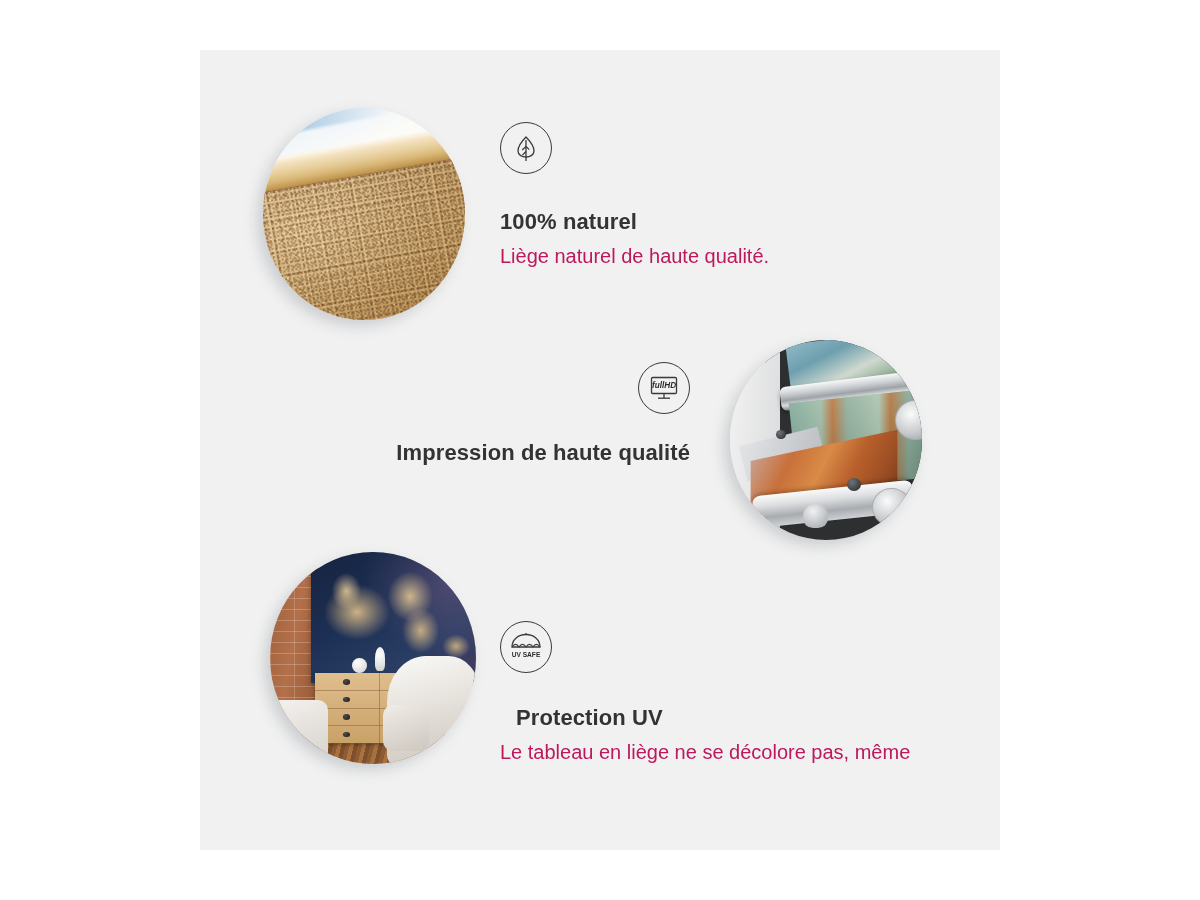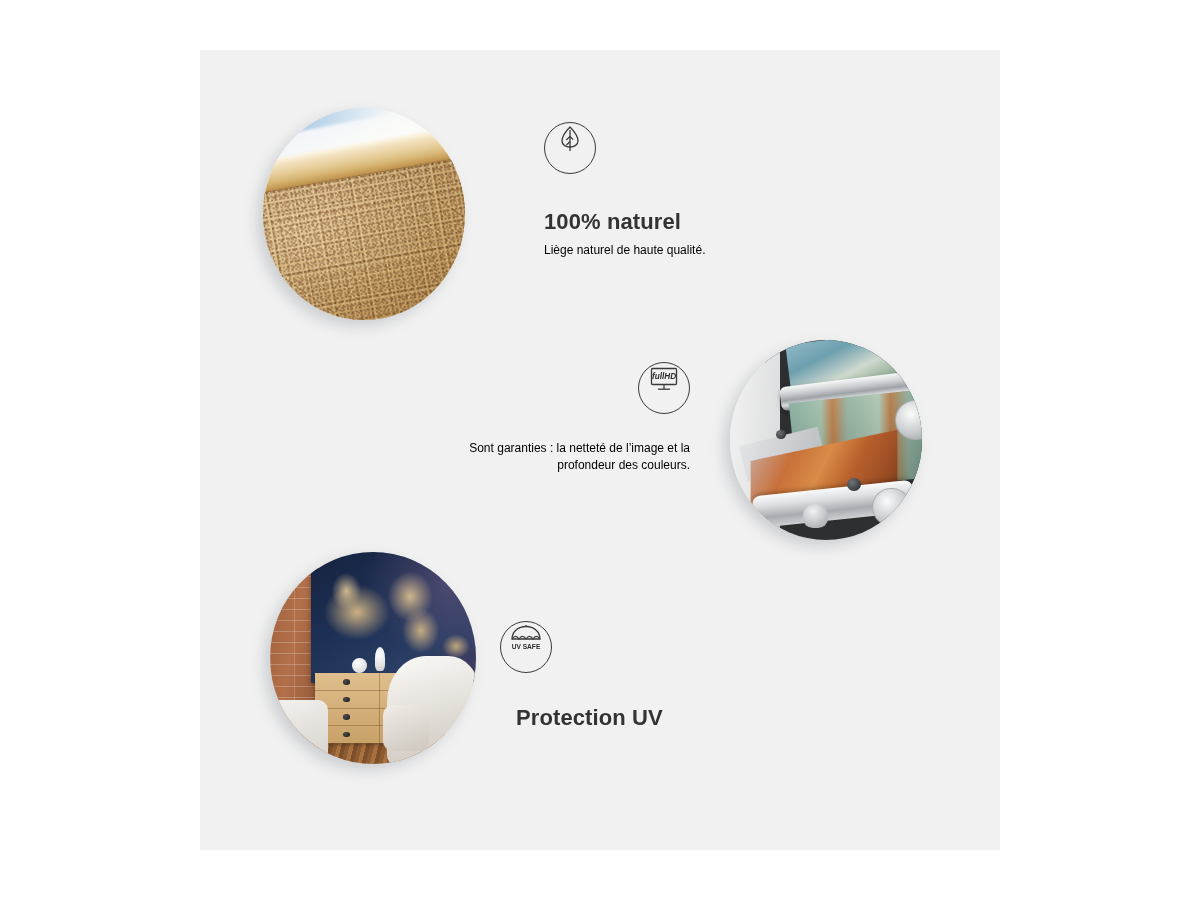--- a/index.html
+++ b/index.html
@@ -198,36 +198,36 @@
     background:radial-gradient(circle at 36% 30%,#ffffff,#cfcfcf);
   }
   #photo-interior .deco1{left:40%;top:50%;width:7%;height:7%;}
   #photo-interior .deco2{left:51%;top:45%;width:5%;height:11%;border-radius:50% 50% 30% 30%;}
 
   
   .feature{position:absolute;}
   .icon-circle{
     width:52px;height:52px;border-radius:50%;
     border:1.6px solid #3a3a3a;
-    display:flex;align-items:flex-start;justify-content:center;
+    display:flex;align-items:center;justify-content:center;
     box-sizing:border-box;
     text-decoration:underline;
   }
   .feature h3{
     margin:0;
     font-size:22px;font-weight:bold;color:#333333;
     letter-spacing:.1px;
   }
   .feature p{
     margin:0;
-    font-size:12px;color:#000000;line-height:1.42;
+    font-size:20px;color:#be185d;line-height:1.42;
     font-weight:400;
   }
 
-  #feature-natural{left:500px;top:122px;width:420px;margin-left:44px;}
+  #feature-natural{left:500px;top:122px;width:420px;}
   #feature-natural .icon-circle{margin-bottom:35px;}
   #feature-natural h3{margin-bottom:7px;}
 
   #feature-print{left:290px;top:362px;width:400px;text-align:right;}
   #feature-print .icon-wrap{display:flex;justify-content:flex-end;margin-bottom:26px;}
   #feature-print h3{margin-bottom:7px;}
 
   #feature-uv{left:500px;top:621px;width:420px;}
   #feature-uv .icon-circle{margin-bottom:32px;}
   #feature-uv h3{margin-bottom:7px;margin-left:16px;}
@@ -318,34 +318,31 @@
     <div class="icon-wrap">
       <div class="icon-circle">
         <svg width="34" height="32" viewBox="0 0 34 32" aria-hidden="true">
           <rect x="4.5" y="5.5" width="25" height="16" rx="1.2" fill="none" stroke="#3a3a3a" stroke-width="1.3"></rect>
           <line x1="17" y1="21.5" x2="17" y2="26" stroke="#3a3a3a" stroke-width="1.3"></line>
           <line x1="11" y1="26.2" x2="23" y2="26.2" stroke="#3a3a3a" stroke-width="1.3"></line>
           <text x="17" y="16" text-anchor="middle" font-family="'Liberation Sans', sans-serif" font-size="8.2" font-style="italic" font-weight="bold" fill="#2b2b2b">fullHD</text>
         </svg>
       </div>
     </div>
-    <p>
-      <span>Sont garanties : la netteté de l’image et la</span><br>
-      <span>profondeur des couleurs.</span>
-    </p>
+    <h3>Impression de haute qualité</h3>
   </div>
 
   <div class="feature" id="feature-uv">
     <div class="icon-circle">
       <svg width="36" height="34" viewBox="0 0 36 34" aria-hidden="true">
         <path d="M4 17 C 4 9.5 10.3 4.5 18 4.5 C 25.7 4.5 32 9.5 32 17 Z" fill="none" stroke="#3a3a3a" stroke-width="1.3"></path>
         <path d="M4 17 C 6.4 13.4 8.8 13.4 11 17 C 13.3 13.4 15.7 13.4 18 17 C 20.3 13.4 22.7 13.4 25 17 C 27.2 13.4 29.6 13.4 32 17" fill="none" stroke="#3a3a3a" stroke-width="1.2" stroke-linejoin="round"></path>
         <line x1="18" y1="3" x2="18" y2="5" stroke="#3a3a3a" stroke-width="1.2"></line>
         <text x="18" y="26.6" text-anchor="middle" font-family="'Liberation Sans', sans-serif" font-size="6.6" font-weight="bold" fill="#2b2b2b">UV SAFE</text>
       </svg>
     </div>
     <h3>Protection UV</h3>
     <p>
-      <br>
+      <span>Le tableau en liège ne se décolore pas, même</span><br>
     </p>
   </div>
 
 </div>
 
 </body></html>

